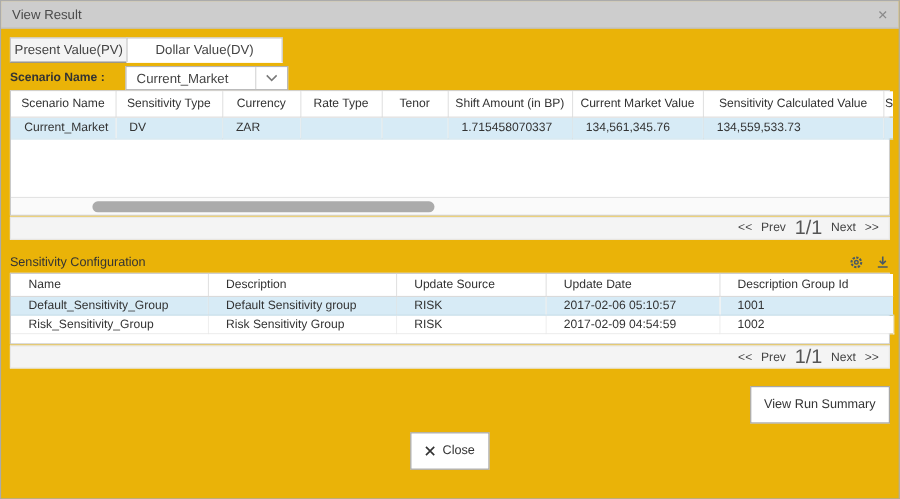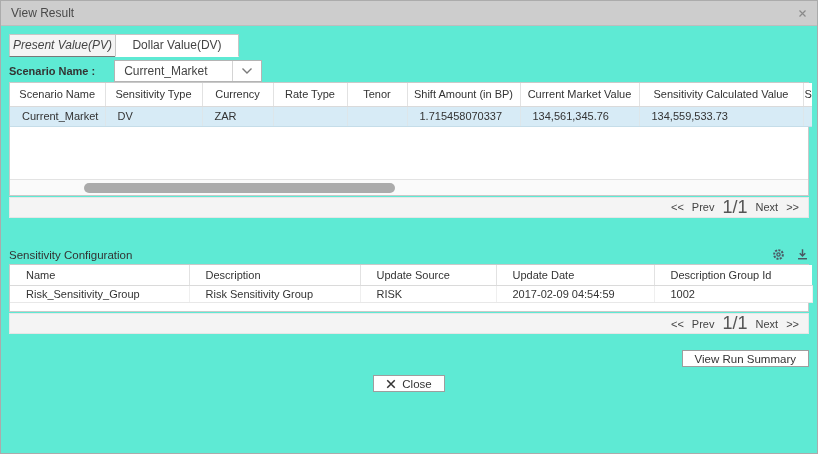--- a/index.html
+++ b/index.html
@@ -2,40 +2,40 @@
 <html><head>
 <meta charset="utf-8">
 <style>
   * { box-sizing: border-box; }
   html,body { margin:0; padding:0; background:#fff; }
   body {
     width:818px; height:454px; overflow:hidden;
     font-family:"Liberation Sans","DejaVu Sans",sans-serif;
     color:#333;
   }
-  .dialog { width:818px; height:454px; border:1px solid #ababab; background:#5eead4; position:relative; }
+  .dialog { width:818px; height:454px; border:1px solid #ababab; background:#eab308; position:relative; }
 
   
   .titlebar {
     height:25px; background:#cdcdcd; display:flex; align-items:center;
     padding:0 10px; border-bottom:1px solid #bdbdbd;
   }
   .titlebar .title { font-size:12px; color:#4a4a4a; }
   .titlebar .close-x { margin-left:auto; display:flex; align-items:center; cursor:pointer; }
 
   .content { padding:0 8px; }
 
   
   .tabs { display:flex; margin-top:8px; }
   .tab {
     height:23px; line-height:21px; text-align:center; font-size:12px; color:#444;
     border:1px solid #c6c6c6; background:#f4f4f4; cursor:pointer;
   }
-  .tab-inactive { width:107px; border-bottom:1px solid #787878;font-style:italic; }
-  .tab-active   { width:124px; background:#fff; border-bottom:1px solid #fff; margin-left:-1px; }
+  .tab-inactive { width:107px; border-bottom:1px solid #787878; }
+  .tab-active   { width:142px; background:#fff; border-bottom:1px solid #fff; margin-left:-1px; }
 
   
   .scenario-row { display:flex; align-items:center; margin-top:3px; height:22px;gap:11px; }
   .scenario-label { font-size:11px; font-weight:bold; color:#333; }
   .select {
     margin-left:8px; width:148px; height:22px; border:1px solid #b4b4b4; background:#fff;
     display:flex; align-items:center; font-size:12px; color:#444; padding-left:9px; cursor:pointer;
   }
   .select .chev {
     margin-left:auto; width:29px; height:100%; border-left:1px solid #d4d4d4;
@@ -73,26 +73,26 @@
     margin-top:1px; height:21px; background:#f4f4f4; border:1px solid #e6e6e6;
     display:flex; align-items:center; justify-content:flex-end; gap:8px;
     padding-right:9px; font-size:11px; color:#444;
   }
   .pager .pg-btn { cursor:pointer; }
   .pager .pg-ind { font-size:18px; color:#555; }
 
   
   .summary-row { display:flex; justify-content:flex-end; margin-top:16px; }
   .btn {
-    height:17px; background:#fff; border:1px solid #9e9e9e; color:#333;
+    height:34px; background:#fff; border:1px solid #9e9e9e; color:#333;
     font-size:11.5px; font-family:inherit; padding:0 12px; cursor:pointer;
     display:inline-flex; align-items:center; gap:6px;
   }
   .close-row { display:flex; justify-content:center; margin-top:8px; }
-  .mt28 { margin-top:28px; }
+  .mt28 { margin-top:12px; }
 </style>
 </head>
 <body>
 
 <div class="dialog">
 
   <div class="titlebar">
     <span class="title">View Result</span>
     <span class="close-x">
       <svg width="9" height="9" viewBox="0 0 12 12">
@@ -201,20 +201,27 @@
         <thead>
           <tr>
             <th>Name</th>
             <th>Description</th>
             <th>Update Source</th>
             <th>Update Date</th>
             <th>Description Group Id</th>
           </tr>
         </thead>
         <tbody>
+          <tr class="hl">
+            <td>Default_Sensitivity_Group</td>
+            <td>Default Sensitivity group</td>
+            <td>RISK</td>
+            <td>2017-02-06 05:10:57</td>
+            <td>1001</td>
+          </tr>
           <tr class="plain">
             <td>Risk_Sensitivity_Group</td>
             <td>Risk Sensitivity Group</td>
             <td>RISK</td>
             <td>2017-02-09 04:54:59</td>
             <td>1002</td>
           </tr>
         </tbody>
       </table>
       <div class="filler2"></div>

